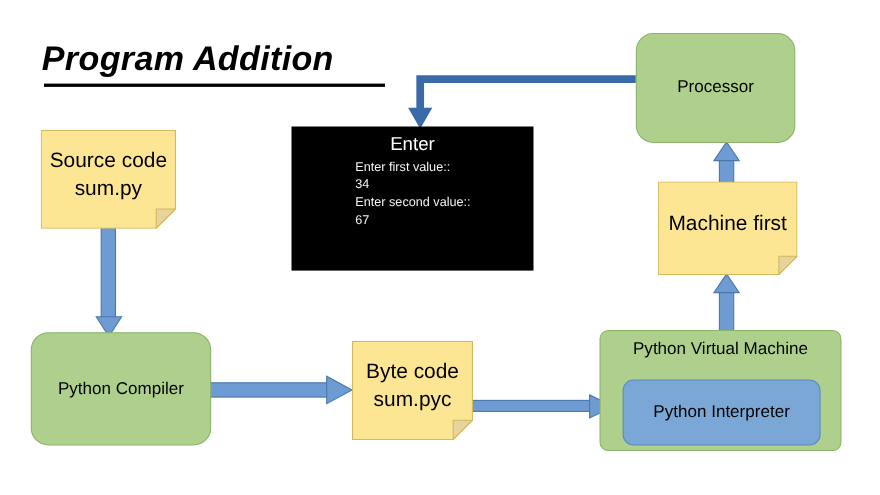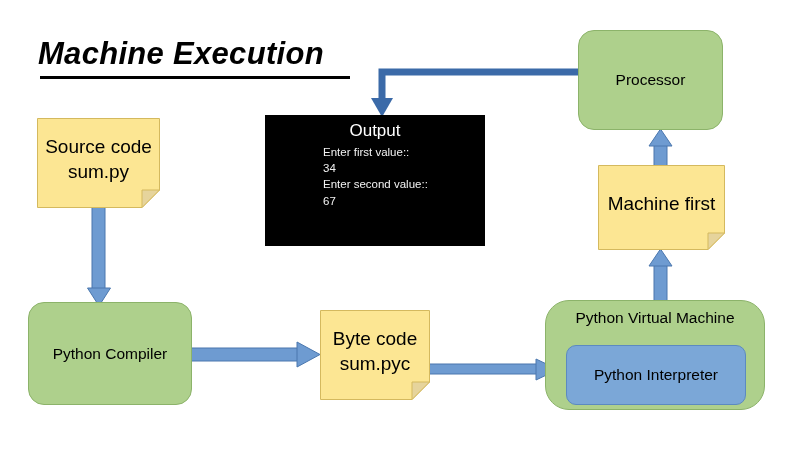--- a/index.html
+++ b/index.html
@@ -92,21 +92,21 @@
     margin-left:48px;
   }
 
   
   .pvm{
     position:absolute;
     left:545px; top:300px;
     width:220px; height:110px;
     background:#AED08C;
     border:1px solid #8CB36A;
-    border-radius:24px;
+    border-radius:8px;
     box-sizing:border-box;
   }
   .pvm-caption{
     position:absolute;
     left:0;right:0;top:8px;
     text-align:center;
     font-size:15.5px;
     color:#000000;
   }
   .interpreter{
@@ -120,21 +120,21 @@
     font-size:15.5px;
     color:#000000;
     box-sizing:border-box;
   }
 </style>
 </head>
 <body>
 
 <div id="canvas">
 
-  <div class="title">Machine Execution</div>
+  <div class="title">Program Addition</div>
   <div class="title-rule"></div>
 
   <svg width="800" height="450" style="position:absolute;left:0;top:0;">
     <defs></defs>
 
     <g>
       <rect x="92" y="206" width="13" height="84" fill="#6E9BD1" stroke="#4A77AE" stroke-width="1"></rect>
       <polygon points="87.5,288 110.5,288 99,306" fill="#6E9BD1" stroke="#4A77AE" stroke-width="1"></polygon>
     </g>
 
@@ -167,21 +167,21 @@
   <div class="note-wrap" style="left:37px;top:118px;width:123px;height:90px;">
     <svg width="123" height="90">
       <path d="M0.5,0.5 H122.5 V72 L105,89.5 H0.5 Z" fill="#FCE693" stroke="#D4B95E" stroke-width="1"></path>
       <path d="M122.5,72 L105,89.5 L105,72 Z" fill="#E6D49C" stroke="#D4B95E" stroke-width="1"></path>
     </svg>
     <div class="note-label">Source code
 sum.py</div>
   </div>
 
   <div class="console">
-    <div class="console-title">Output</div>
+    <div class="console-title">Enter</div>
     <div class="console-line">Enter first value::</div>
     <div class="console-line">34</div>
     <div class="console-line">Enter second value::</div>
     <div class="console-line">67</div>
   </div>
 
   <div class="node green-box" style="left:578px;top:30px;width:145px;height:100px;">
     <span>Processor</span>
   </div>
 

